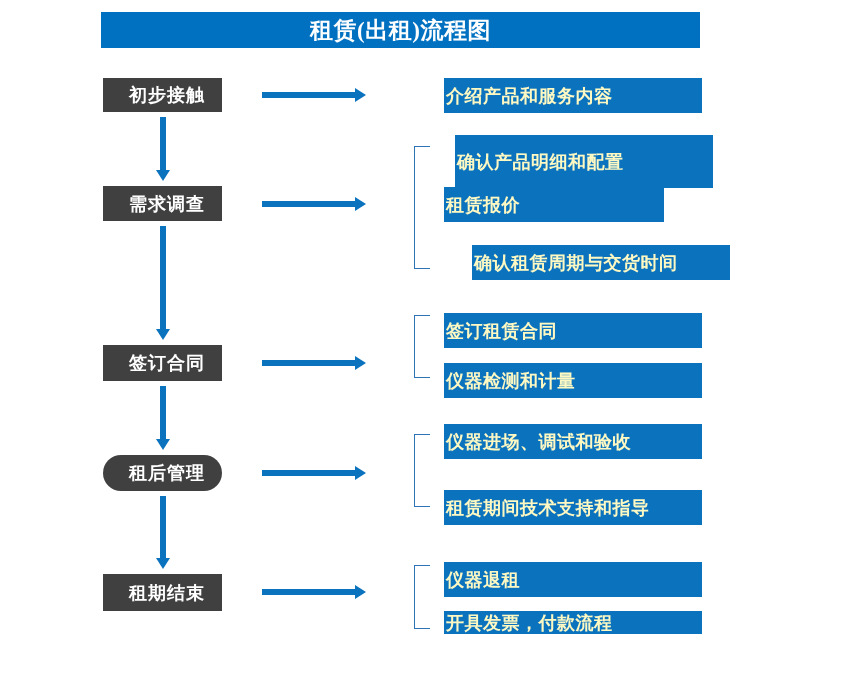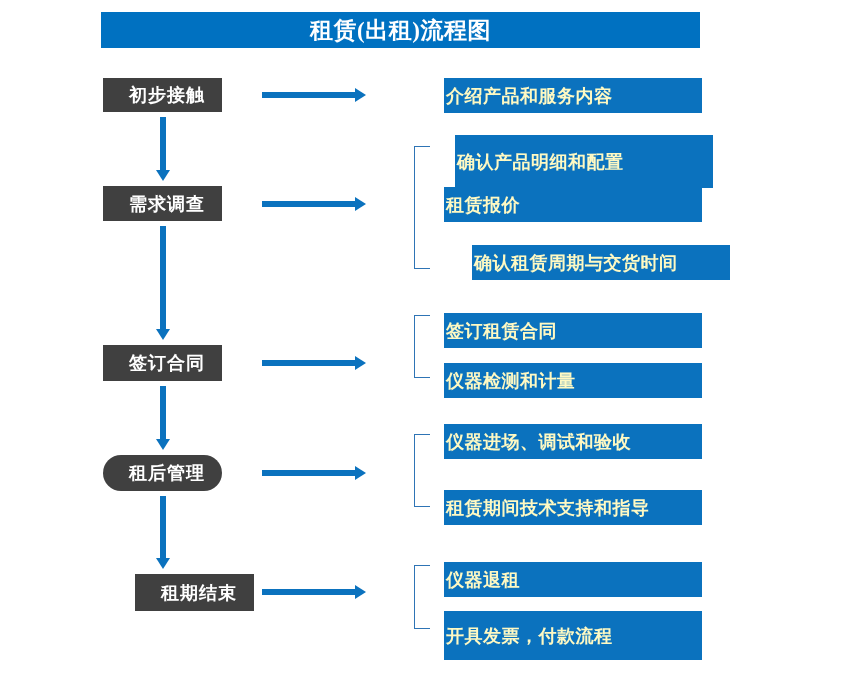--- a/index.html
+++ b/index.html
@@ -121,21 +121,21 @@
   <div class="title-bar">租赁(出租)流程图</div>
 
   <div class="stage-box" style="left:103px; top:78px; width:119px; height:34px;">初步接触</div>
 
   <div class="stage-box" style="left:103px; top:186px; width:119px; height:35px;">需求调查</div>
 
   <div class="stage-box" style="left:103px; top:345px; width:119px; height:36px;">签订合同</div>
 
   <div class="stage-box" style="left:103px; top:455px; width:119px; height:36px;border-radius:18px;">租后管理</div>
 
-  <div class="stage-box" style="left:103px; top:574px; width:119px; height:37px;margin-left:32px;">租期结束</div>
+  <div class="stage-box" style="left:103px; top:574px; width:119px; height:37px;">租期结束</div>
 
   <div class="v-arrow" style="left:154px; top:117px; height:64px;">
     <div class="shaft" style="height:53px;"></div>
     <div class="head" style="top:53px;"></div>
   </div>
 
   <div class="v-arrow" style="left:154px; top:226px; height:114px;">
     <div class="shaft" style="height:103px;"></div>
     <div class="head" style="top:103px;"></div>
   </div>
@@ -180,29 +180,29 @@
   <div class="bracket" style="left:414px; top:315px; width:16px; height:63px;"></div>
 
   <div class="bracket" style="left:414px; top:434px; width:16px; height:73px;"></div>
 
   <div class="bracket" style="left:414px; top:565px; width:16px; height:64px;"></div>
 
   <div class="detail-box" style="left:444px; top:78px; width:258px; height:35px;">介绍产品和服务内容</div>
 
   <div class="detail-box" style="left:444px; top:135px; width:258px; height:53px;margin-left:11px;">确认产品明细和配置</div>
 
-  <div class="detail-box" style="left:444px; top:187px; width:258px; height:35px;">租赁报价</div>
+  <div class="detail-box" style="left:444px; top:187px; width:220px; height:35px;">租赁报价</div>
 
   <div class="detail-box" style="left:444px; top:245px; width:258px; height:35px;margin-left:28px;">确认租赁周期与交货时间</div>
 
   <div class="detail-box" style="left:444px; top:313px; width:258px; height:35px;">签订租赁合同</div>
 
   <div class="detail-box" style="left:444px; top:363px; width:258px; height:35px;">仪器检测和计量</div>
 
   <div class="detail-box" style="left:444px; top:424px; width:258px; height:35px;">仪器进场、调试和验收</div>
 
   <div class="detail-box" style="left:444px; top:490px; width:258px; height:35px;">租赁期间技术支持和指导</div>
 
   <div class="detail-box" style="left:444px; top:562px; width:258px; height:35px;">仪器退租</div>
 
-  <div class="detail-box" style="left:444px; top:611px; width:258px; height:49px;">开具发票，付款流程</div>
+  <div class="detail-box" style="left:444px; top:611px; width:258px; height:23px;">开具发票，付款流程</div>
 
 </div>
 
 </body></html>

